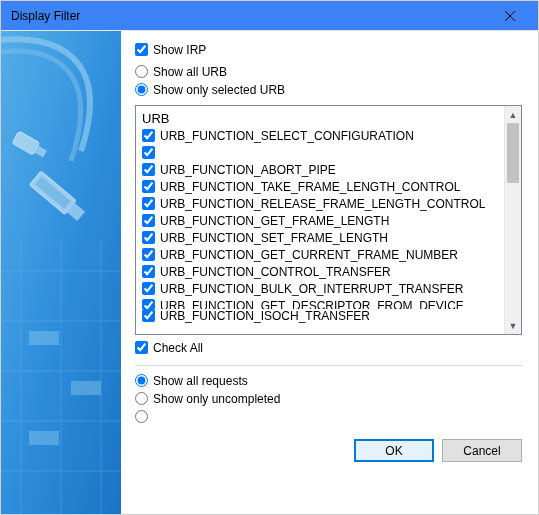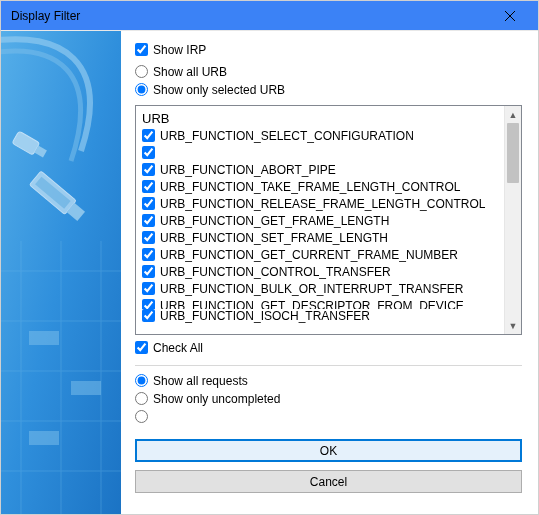--- a/index.html
+++ b/index.html
@@ -114,21 +114,20 @@
     top:17px;
     height:60px;
     background:#c2c2c2;
     border-radius:1px;
   }
   .footer-buttons {
     display:flex;
     justify-content:flex-end;
     gap:8px;
     margin-top:14px;
-    flex-direction:column;
   }
   .btn {
     min-width:80px;
     height:23px;
     font-family:inherit;
     font-size:12px;
     background:#e1e1e1;
     border:1px solid #adadad;
     padding:0 12px;
     cursor:default;

